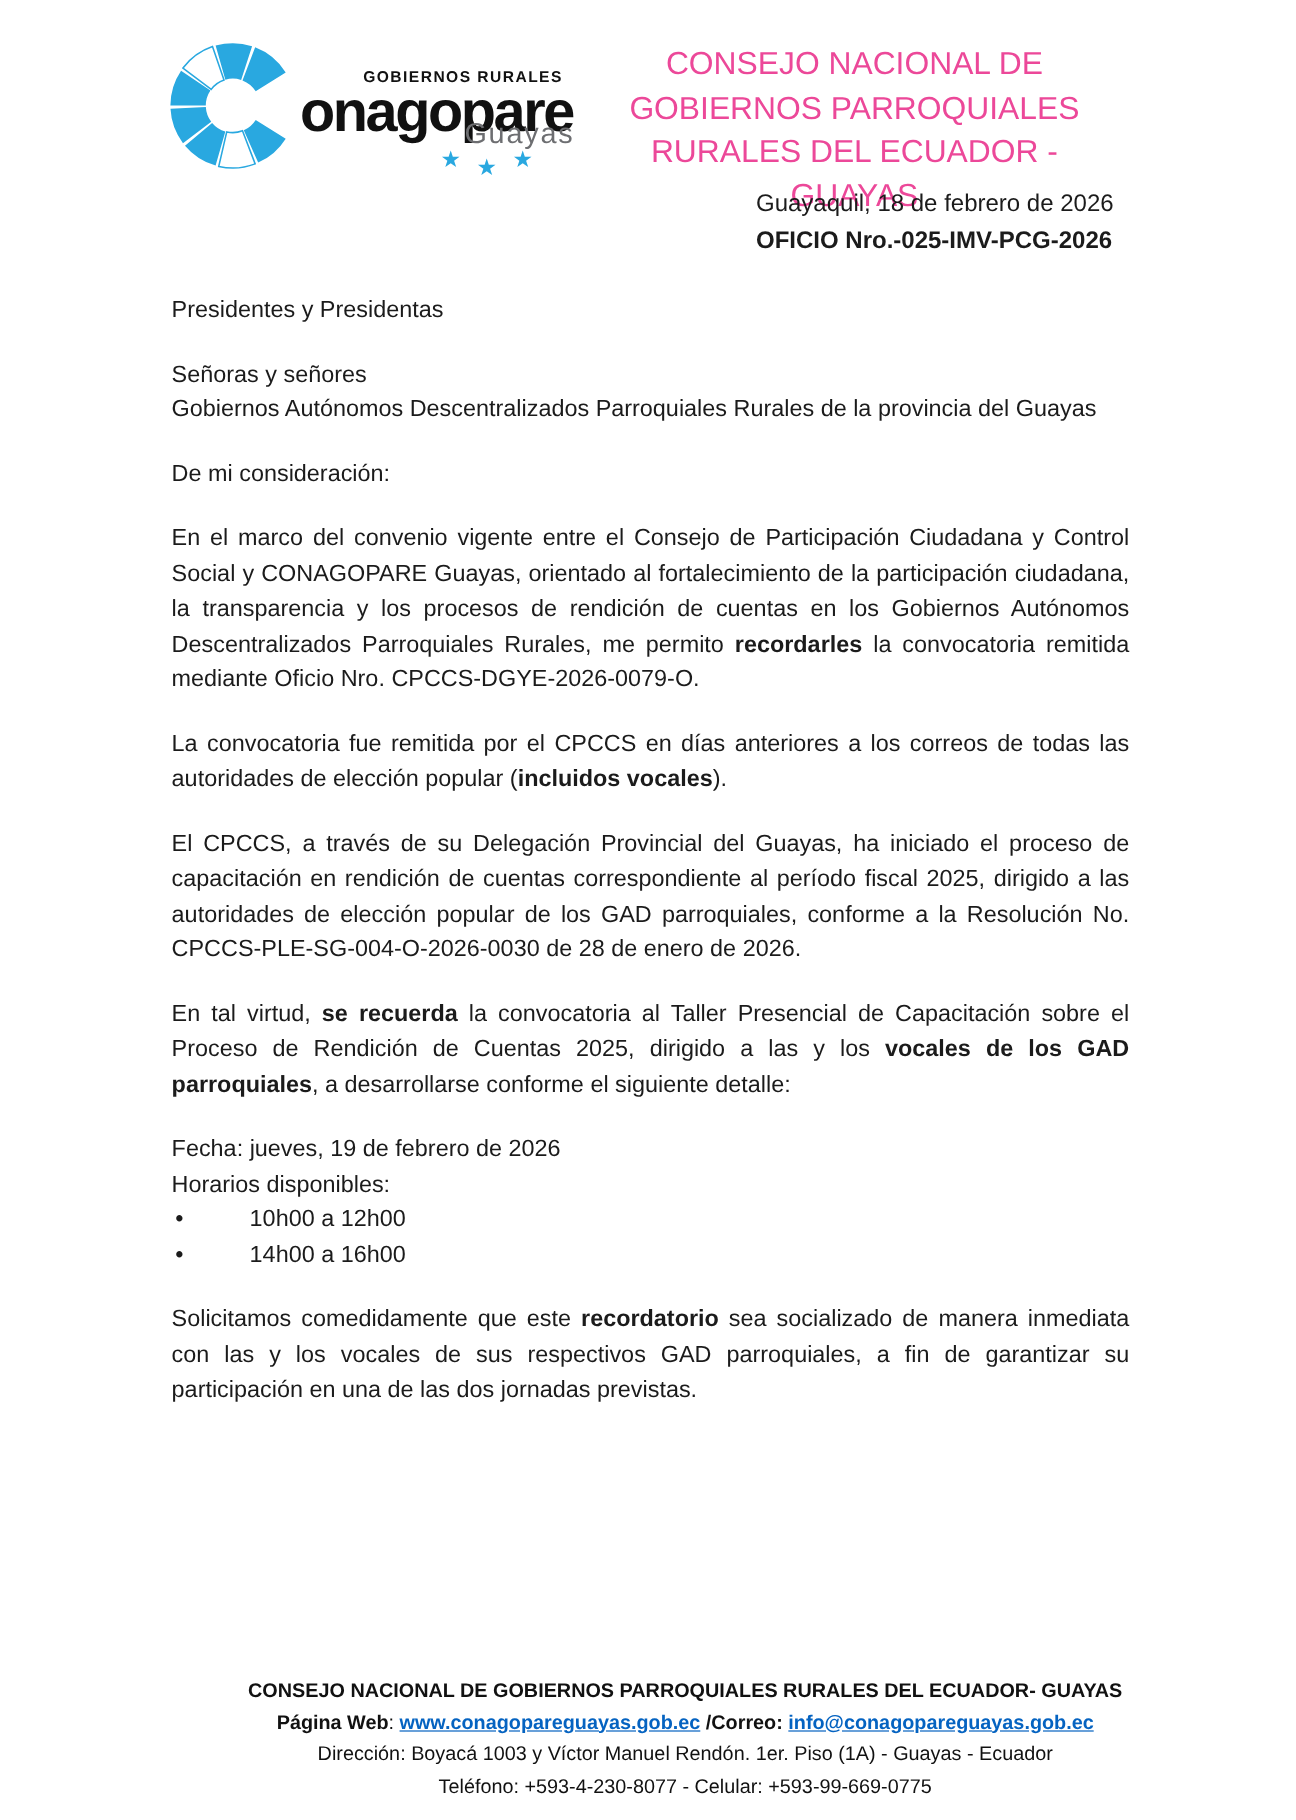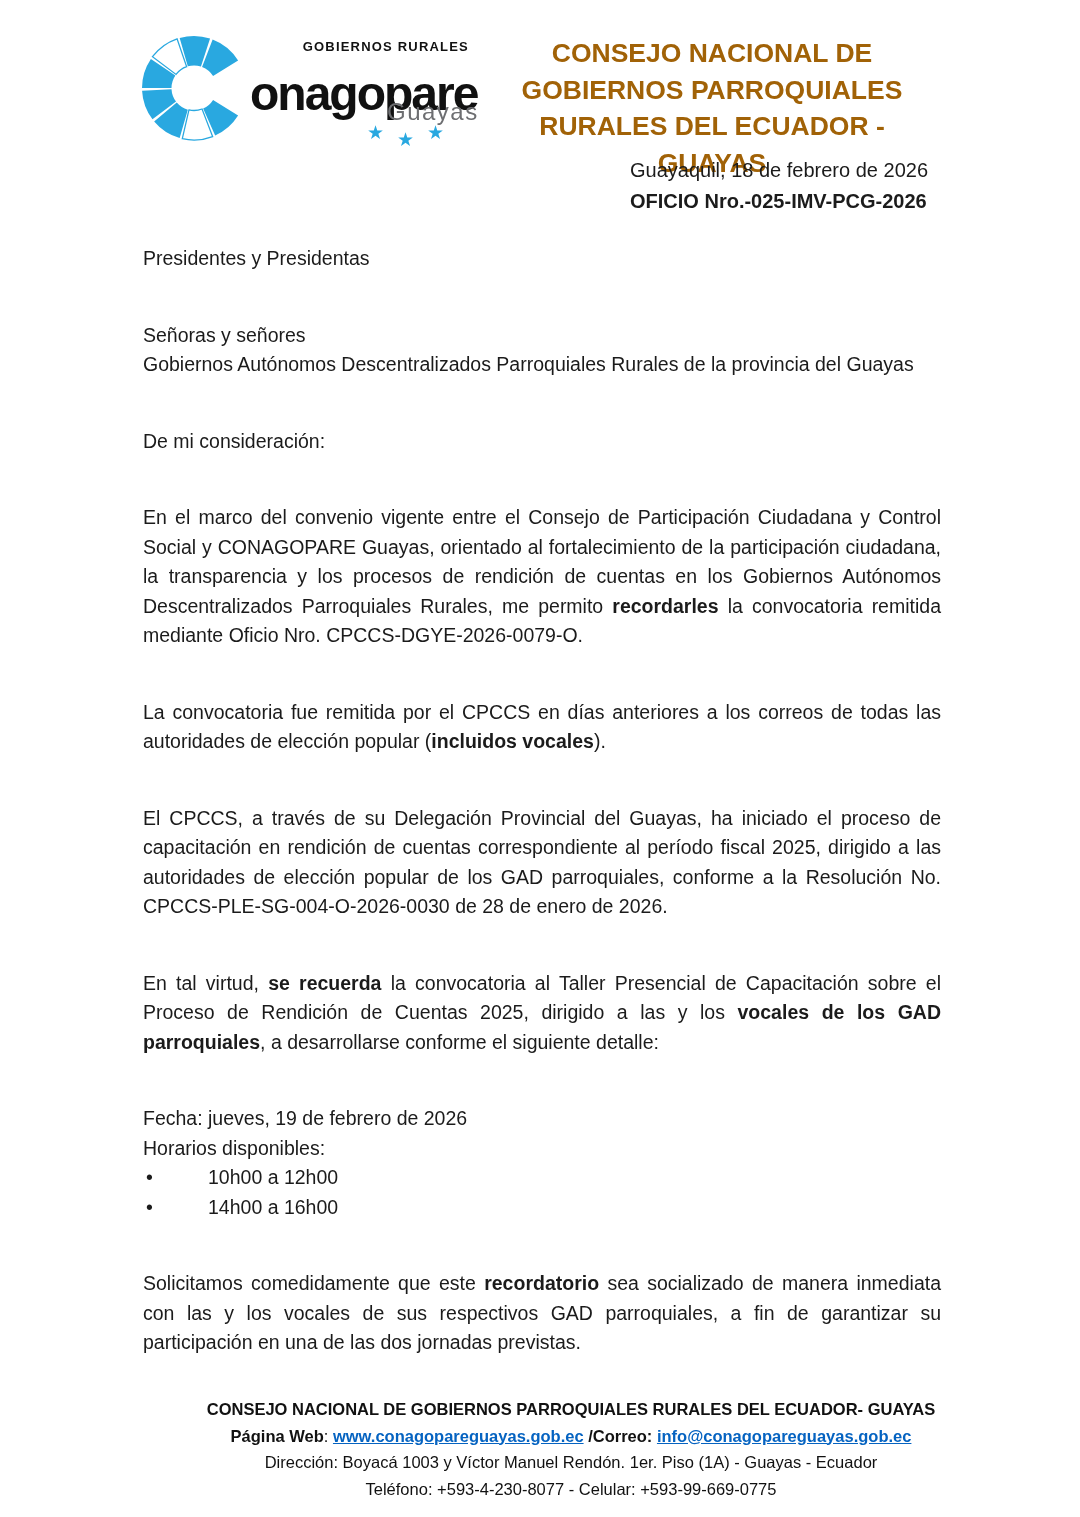--- a/index.html
+++ b/index.html
@@ -6,53 +6,53 @@
   .page {
     position:relative; width:1080px; height:1517px; background:#ffffff;
     font-family:"Liberation Sans", sans-serif; color:#1b1b1b; overflow:hidden;
   }
   .b { font-weight:bold; }
 
   
   .logo-wrap { position:absolute; left:140px; top:28px; width:345px; height:130px; }
   .logo-wrap svg { position:absolute; left:0; top:2px; }
   .logo-tagline {
-    position:absolute; right:16px; top:11px; font-size:13px; font-weight:bold;
+    position:absolute; right:16px; top:28px; font-size:13px; font-weight:bold;
     letter-spacing:1.2px; color:#111; white-space:nowrap;
   }
   .logo-brand {
     position:absolute; left:110px; top:38px; font-size:48px; font-weight:bold;
     letter-spacing:-2px; color:#111; white-space:nowrap;
   }
   .logo-region {
     position:absolute; left:247px; top:70px; font-size:24px; font-weight:normal;
     letter-spacing:1.5px; color:var(--region-gray,#6D6E71); white-space:nowrap;
   }
   .logo-stars { position:absolute; left:227px; top:93px; font-size:19px; color:var(--brand-blue,#29A8E0); white-space:nowrap; }
   .logo-stars span { display:inline-block; margin-right:13px; }
   .logo-stars span.mid { transform:translateY(7px); }
 
   .org-title {
     position:absolute; left:497px; top:35px; width:430px; text-align:center;
-    font-size:26.5px; font-weight:bold; line-height:36.5px; color:#a16207;
+    font-size:26.5px; font-weight:normal; line-height:36.5px; color:#ec4899;
   }
 
   .meta-block {
     position:absolute; right:152px; top:155px; 
     font-size:20px; line-height:30.5px;
   }
   .meta-block .oficio { font-weight:bold; }
 
   
   .letter-body {
     position:absolute; left:143px; top:244px; width:798px;
     font-size:19.5px; line-height:29.5px; text-align:justify;
   }
   .blk { margin:0; }
-  .blk-p { margin-top:47px; }
+  .blk-p { margin-top:24px; }
   .blk:first-child { margin-top:0; }
   .blk-bullet { display:flex; text-align:left; }
   .bullet-dot { flex:0 0 62px; padding-left:3px; }
 
   
   .letter-footer {
     position:absolute; left:0; top:1396px; width:100%; text-align:center;
     font-size:16.5px; line-height:26.5px; color:#111;padding-left:31px;
   }
   .letter-footer .f-bold { font-weight:bold; }

